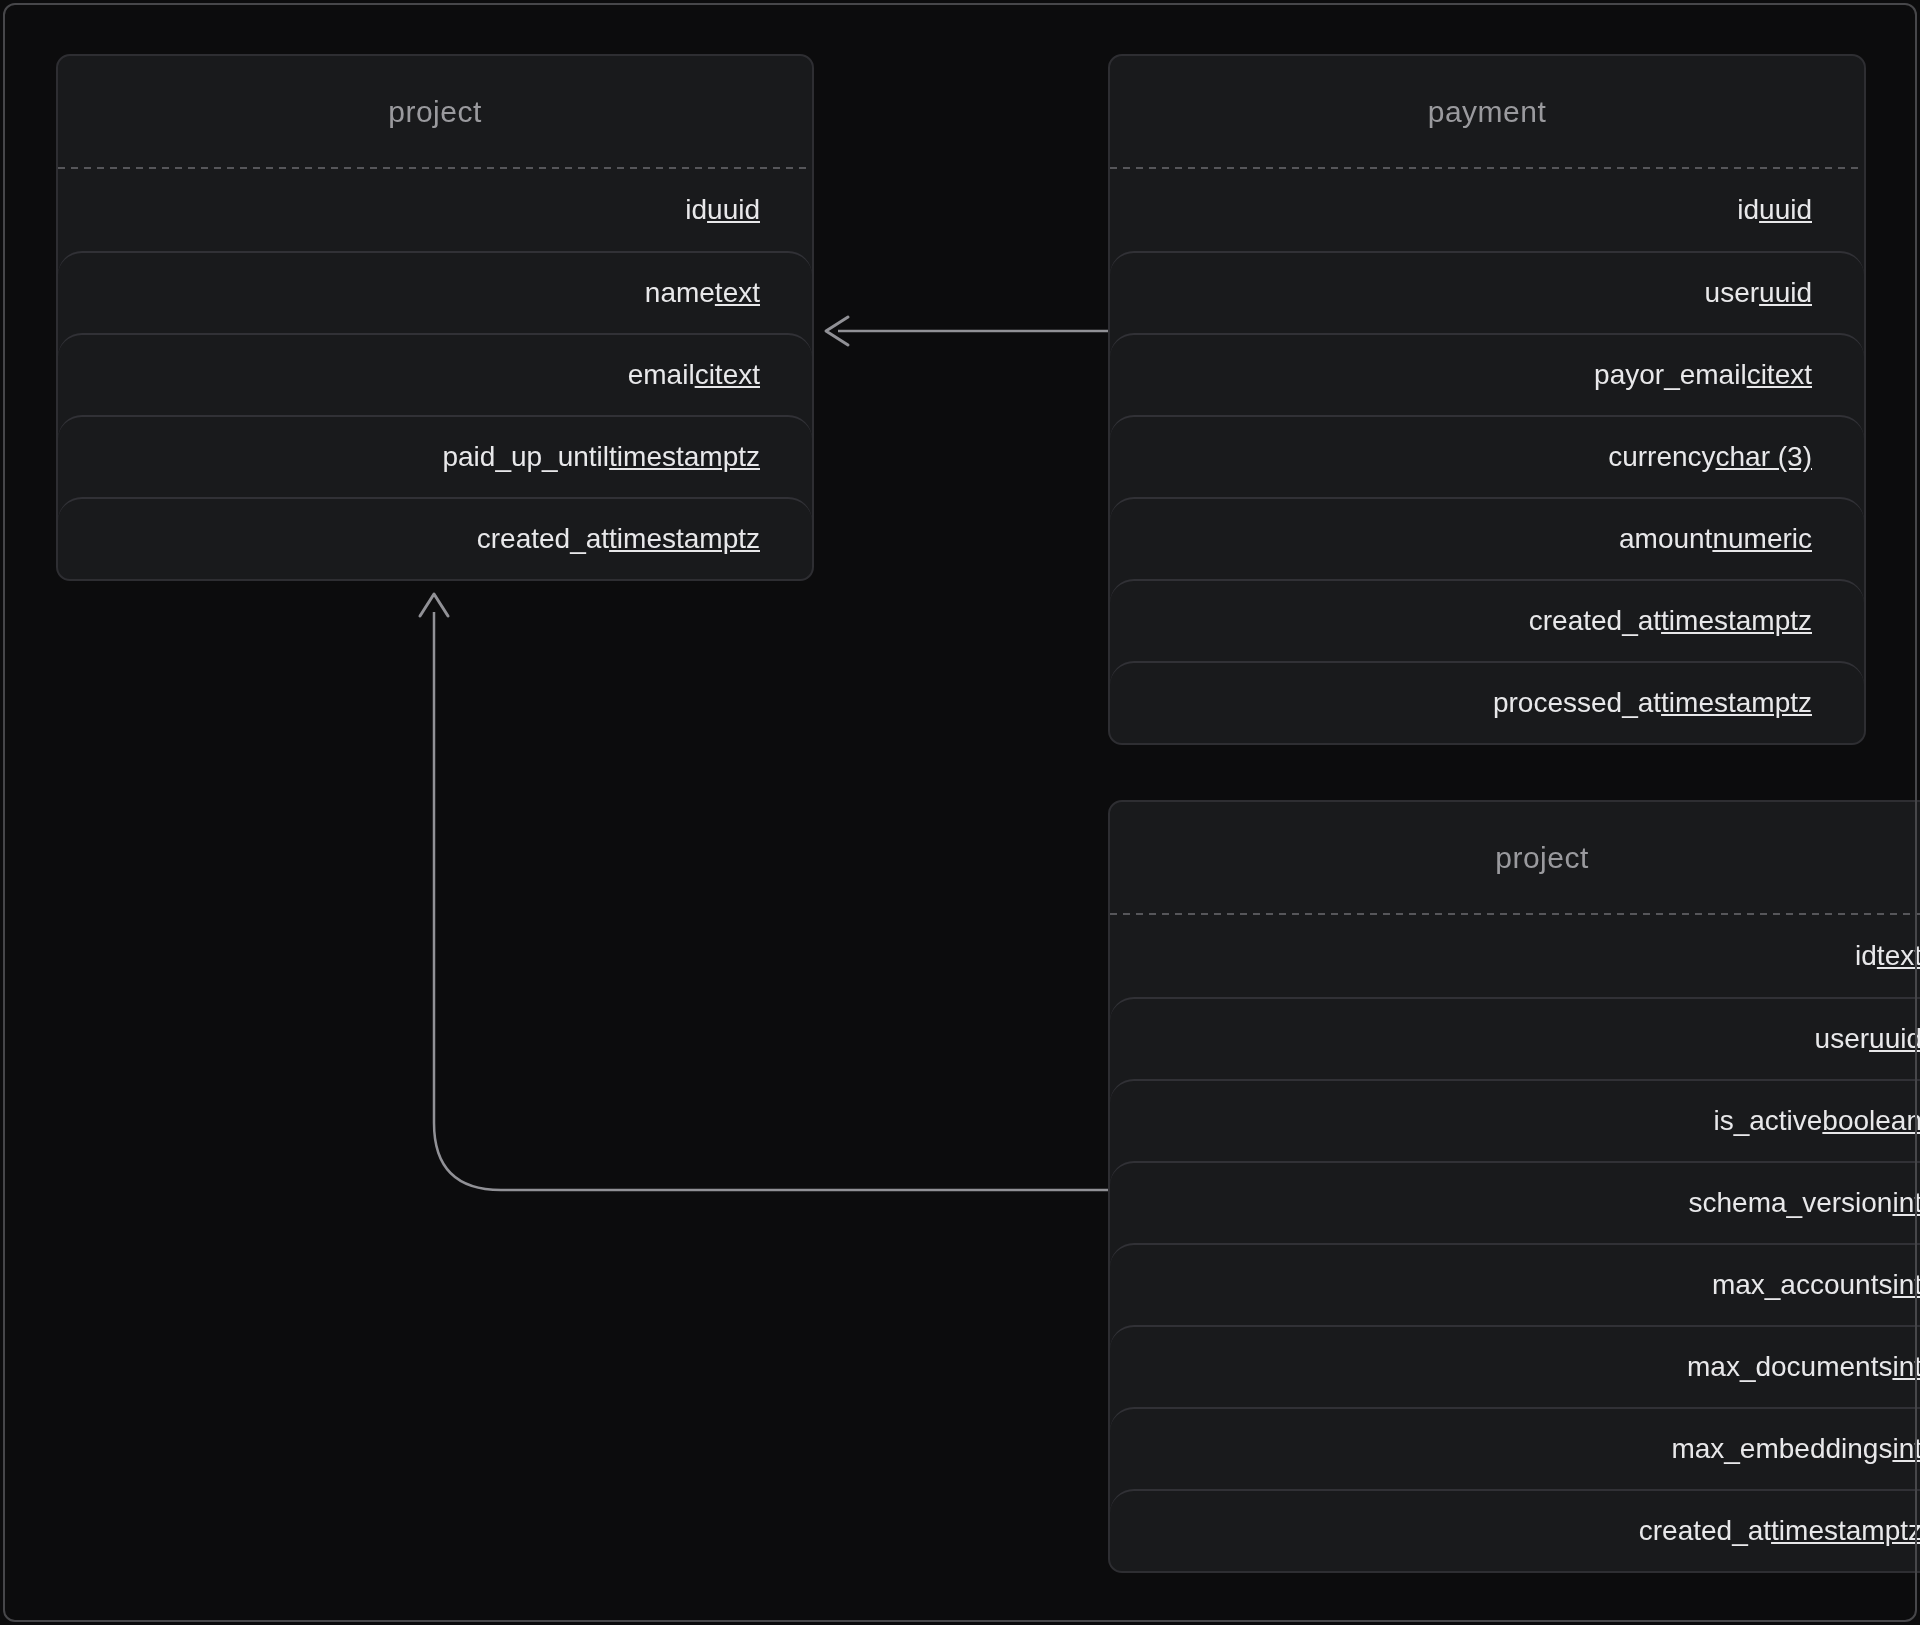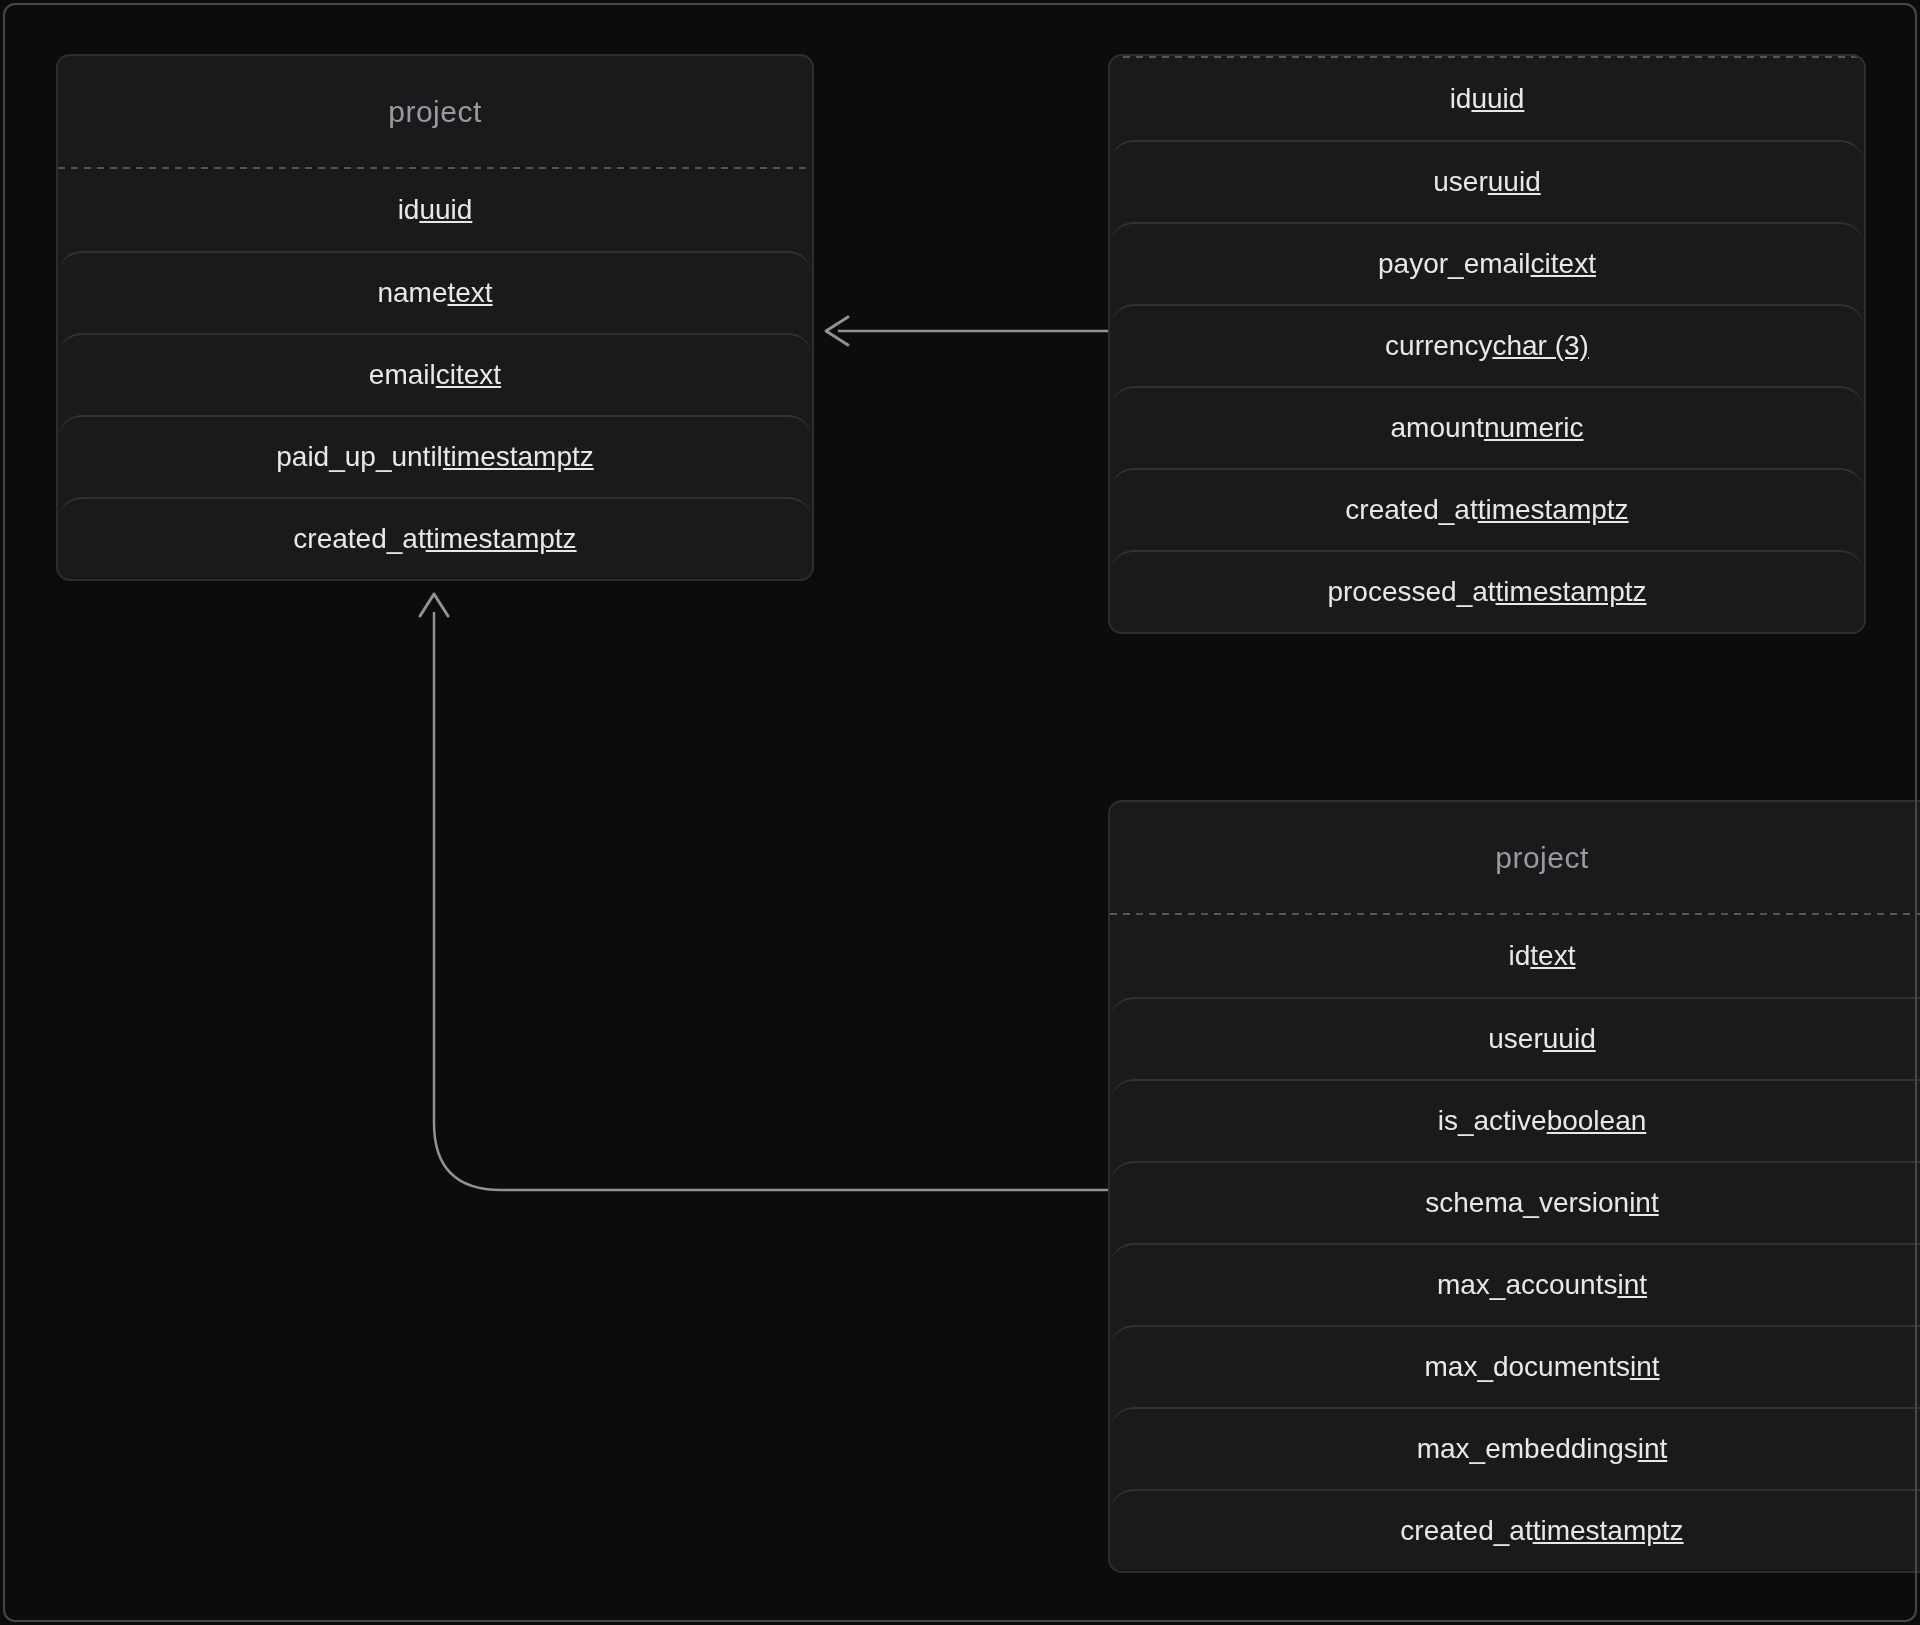--- a/index.html
+++ b/index.html
@@ -74,21 +74,21 @@
   .dashed-sep {
     height: 2px;
     background-image: repeating-linear-gradient(90deg,
       var(--header-dash) 0px, var(--header-dash) 7px,
       transparent 7px, transparent 13px);
   }
   .table-row {
     height: 82px;
     display: flex;
     align-items: center;
-    justify-content: center;
+    justify-content: flex-end;
     padding: 0 52px;
   }
   .table-row + .table-row {
     border-top: 2px solid var(--row-divider);
     border-radius: 24px;
   }
   .field-name, .field-type {
     font-size: 28px;
     color: var(--field-text);
     white-space: nowrap;
@@ -126,20 +126,23 @@
       <div class="table-row">
         <span class="field-name">paid_up_until</span>
         <span class="field-type">timestamptz</span>
       </div>
       <div class="table-row">
         <span class="field-name">created_at</span>
         <span class="field-type">timestamptz</span>
       </div>
     </div>
     <div class="table-node" style="left: 1108px; top: 54px; width: 758px;">
+      <div class="table-header">
+        <span class="table-title">payment</span>
+      </div>
       <div class="dashed-sep"></div>
       <div class="table-row">
         <span class="field-name">id</span>
         <span class="field-type">uuid</span>
       </div>
       <div class="table-row">
         <span class="field-name">user</span>
         <span class="field-type">uuid</span>
       </div>
       <div class="table-row">

